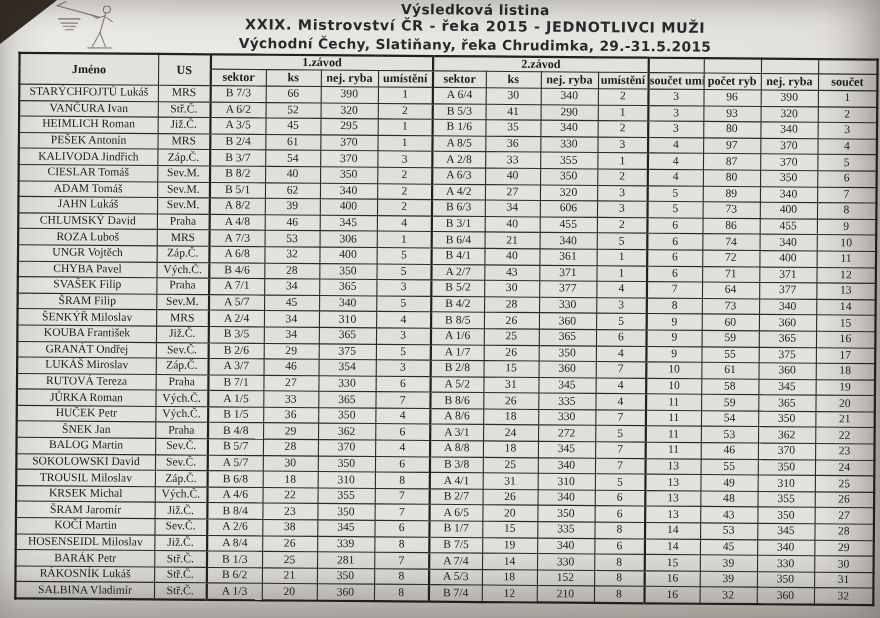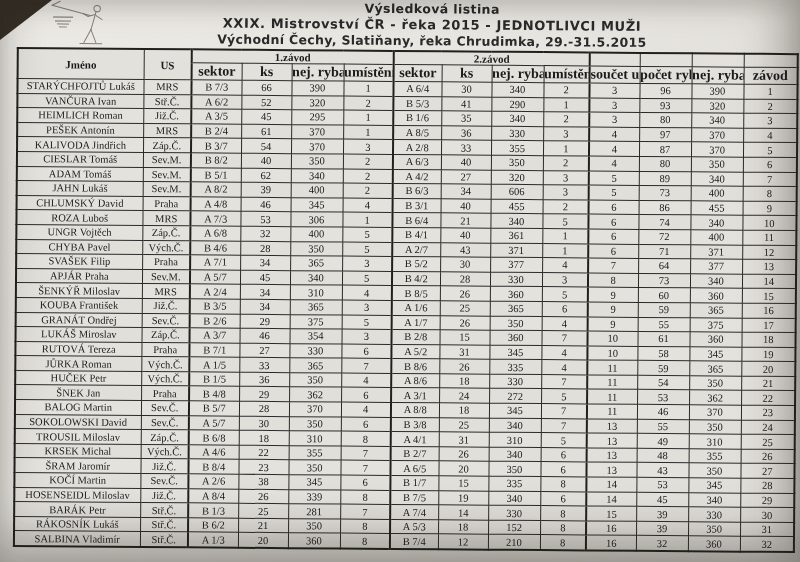--- a/index.html
+++ b/index.html
@@ -24,21 +24,21 @@
   .t2{font-size:13px;font-weight:bold;letter-spacing:.6px;margin-top:1px;}
   .t3{font-size:12.5px;font-weight:bold;letter-spacing:.3px;margin-top:1px;}
 
   
   table.res{position:absolute;left:15px;top:50px;width:782px;border-collapse:collapse;
       table-layout:fixed;border:2px solid #20201e;background:#e6e4df;}
   table.res th, table.res td{border:1px solid #2b2a28;color:#1b1b1b;overflow:hidden;
       white-space:nowrap;text-align:center;padding:0;}
   table.res th{font-weight:bold;font-size:11px;height:12px;background:#e3e1dc;}
   tr.h1 th{height:11px;font-size:11px;}
-  tr.h2 th{height:14px;font-size:14px;}
+  tr.h2 th{height:14px;font-size:11px;}
   th.gray{background:#bdbbb5;}
   table.res td{font-size:10.5px;height:13.6px;background:#e4e2dd;}
   td.name-cell{text-align:left;padding-left:4px;font-size:11px;}
   .hb{border-left:2px solid #20201e !important;}
   tbody tr:nth-child(even) td{background:#e1dfda;}
 </style>
 </head>
 <body>
 
 <div class="photo">
@@ -107,21 +107,21 @@
           <th>ks</th>
           <th>nej. ryba</th>
           <th>umístění</th>
           <th class="hb">sektor</th>
           <th>ks</th>
           <th>nej. ryba</th>
           <th>umístění</th>
           <th class="hb">součet umíst.</th>
           <th>počet ryb</th>
           <th>nej. ryba</th>
-          <th>závod</th>
+          <th>součet</th>
         </tr>
       </thead>
       <tbody>
           <tr>
             <td class="name-cell">STARÝCHFOJTŮ Lukáš</td>
             <td>MRS</td>
             <td class="hb">B 7/3</td>
             <td>66</td>
             <td>390</td>
             <td>1</td>
@@ -320,21 +320,21 @@
             <td class="hb">B 5/2</td>
             <td>30</td>
             <td>377</td>
             <td>4</td>
             <td class="hb">7</td>
             <td>64</td>
             <td>377</td>
             <td>13</td>
           </tr>
           <tr>
-            <td class="name-cell">APJÁR Praha</td>
+            <td class="name-cell">ŠRAM Filip</td>
             <td>Sev.M.</td>
             <td class="hb">A 5/7</td>
             <td>45</td>
             <td>340</td>
             <td>5</td>
             <td class="hb">B 4/2</td>
             <td>28</td>
             <td>330</td>
             <td>3</td>
             <td class="hb">8</td>

